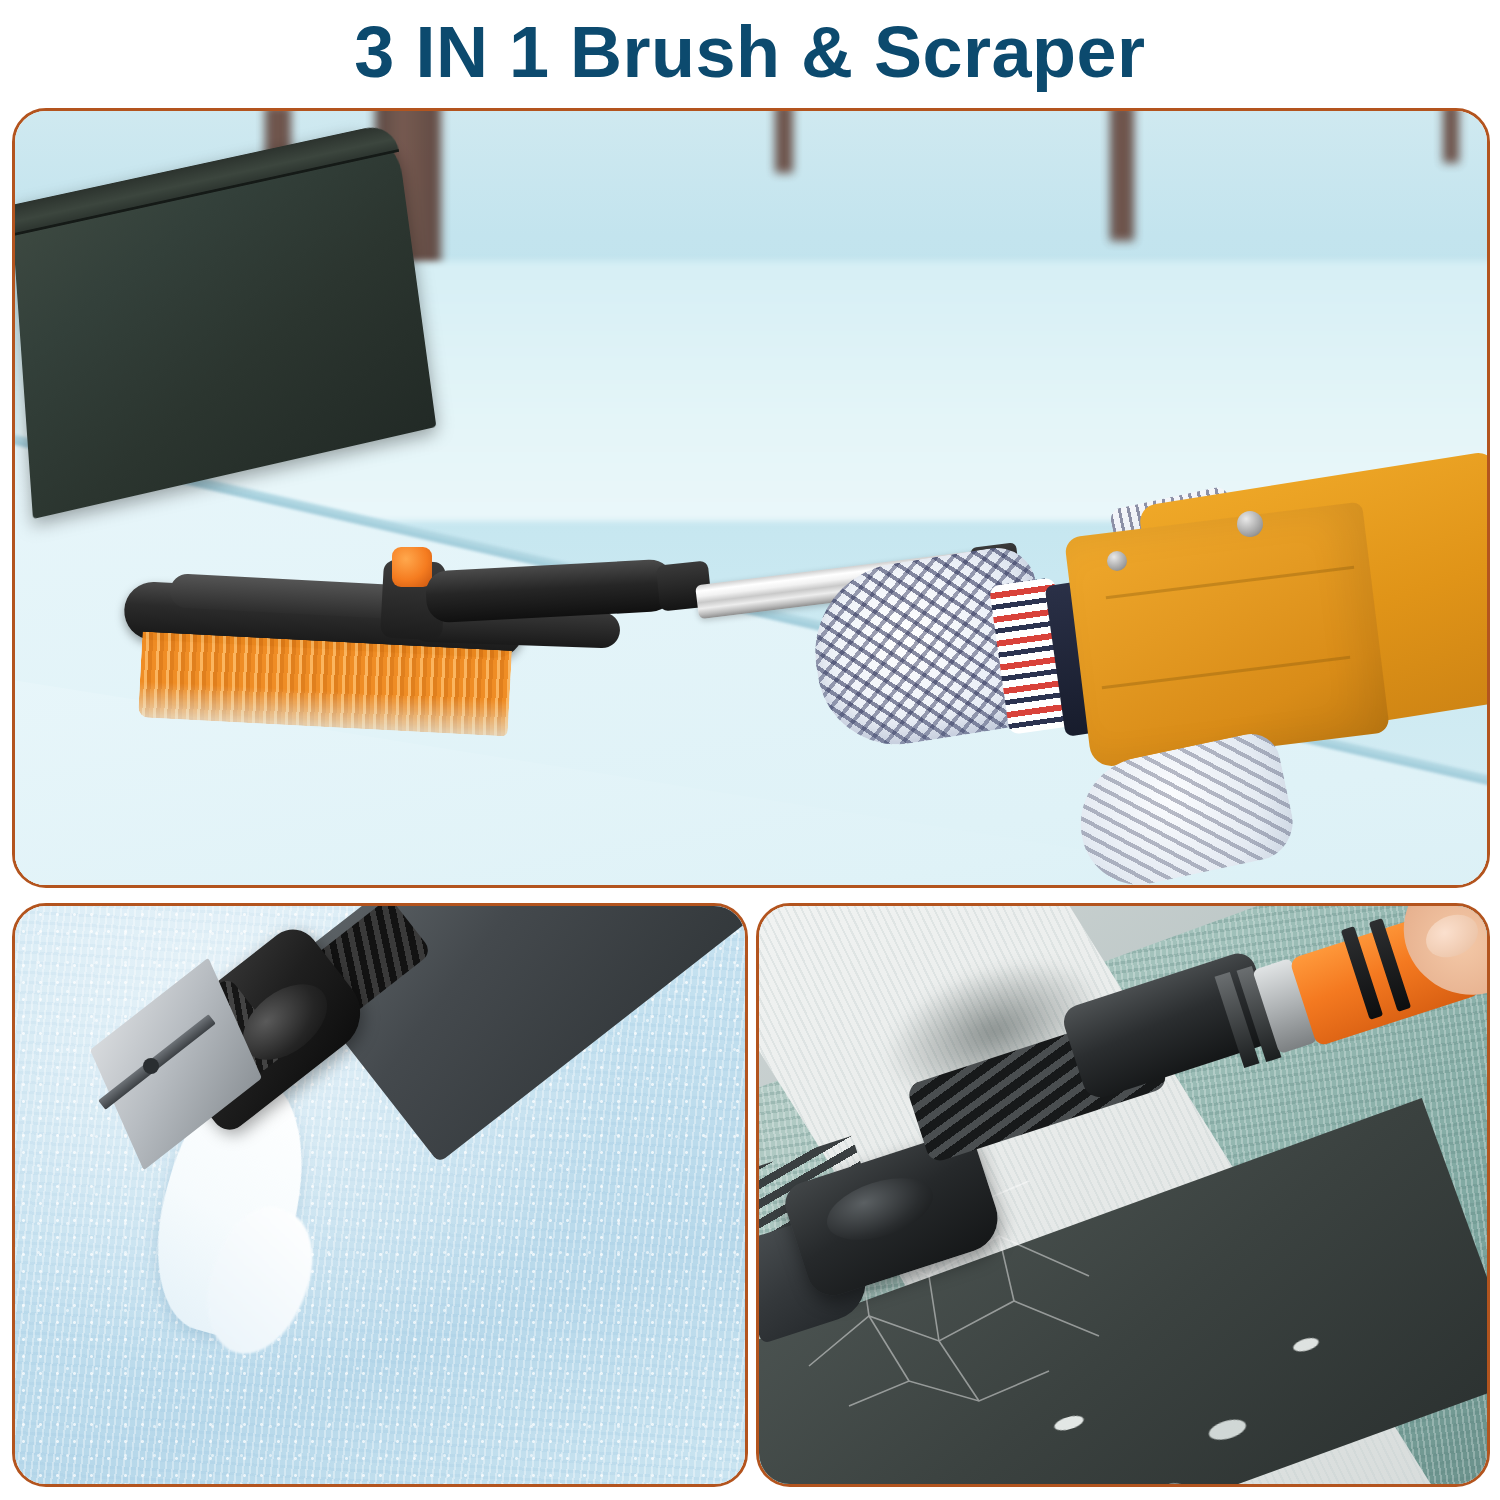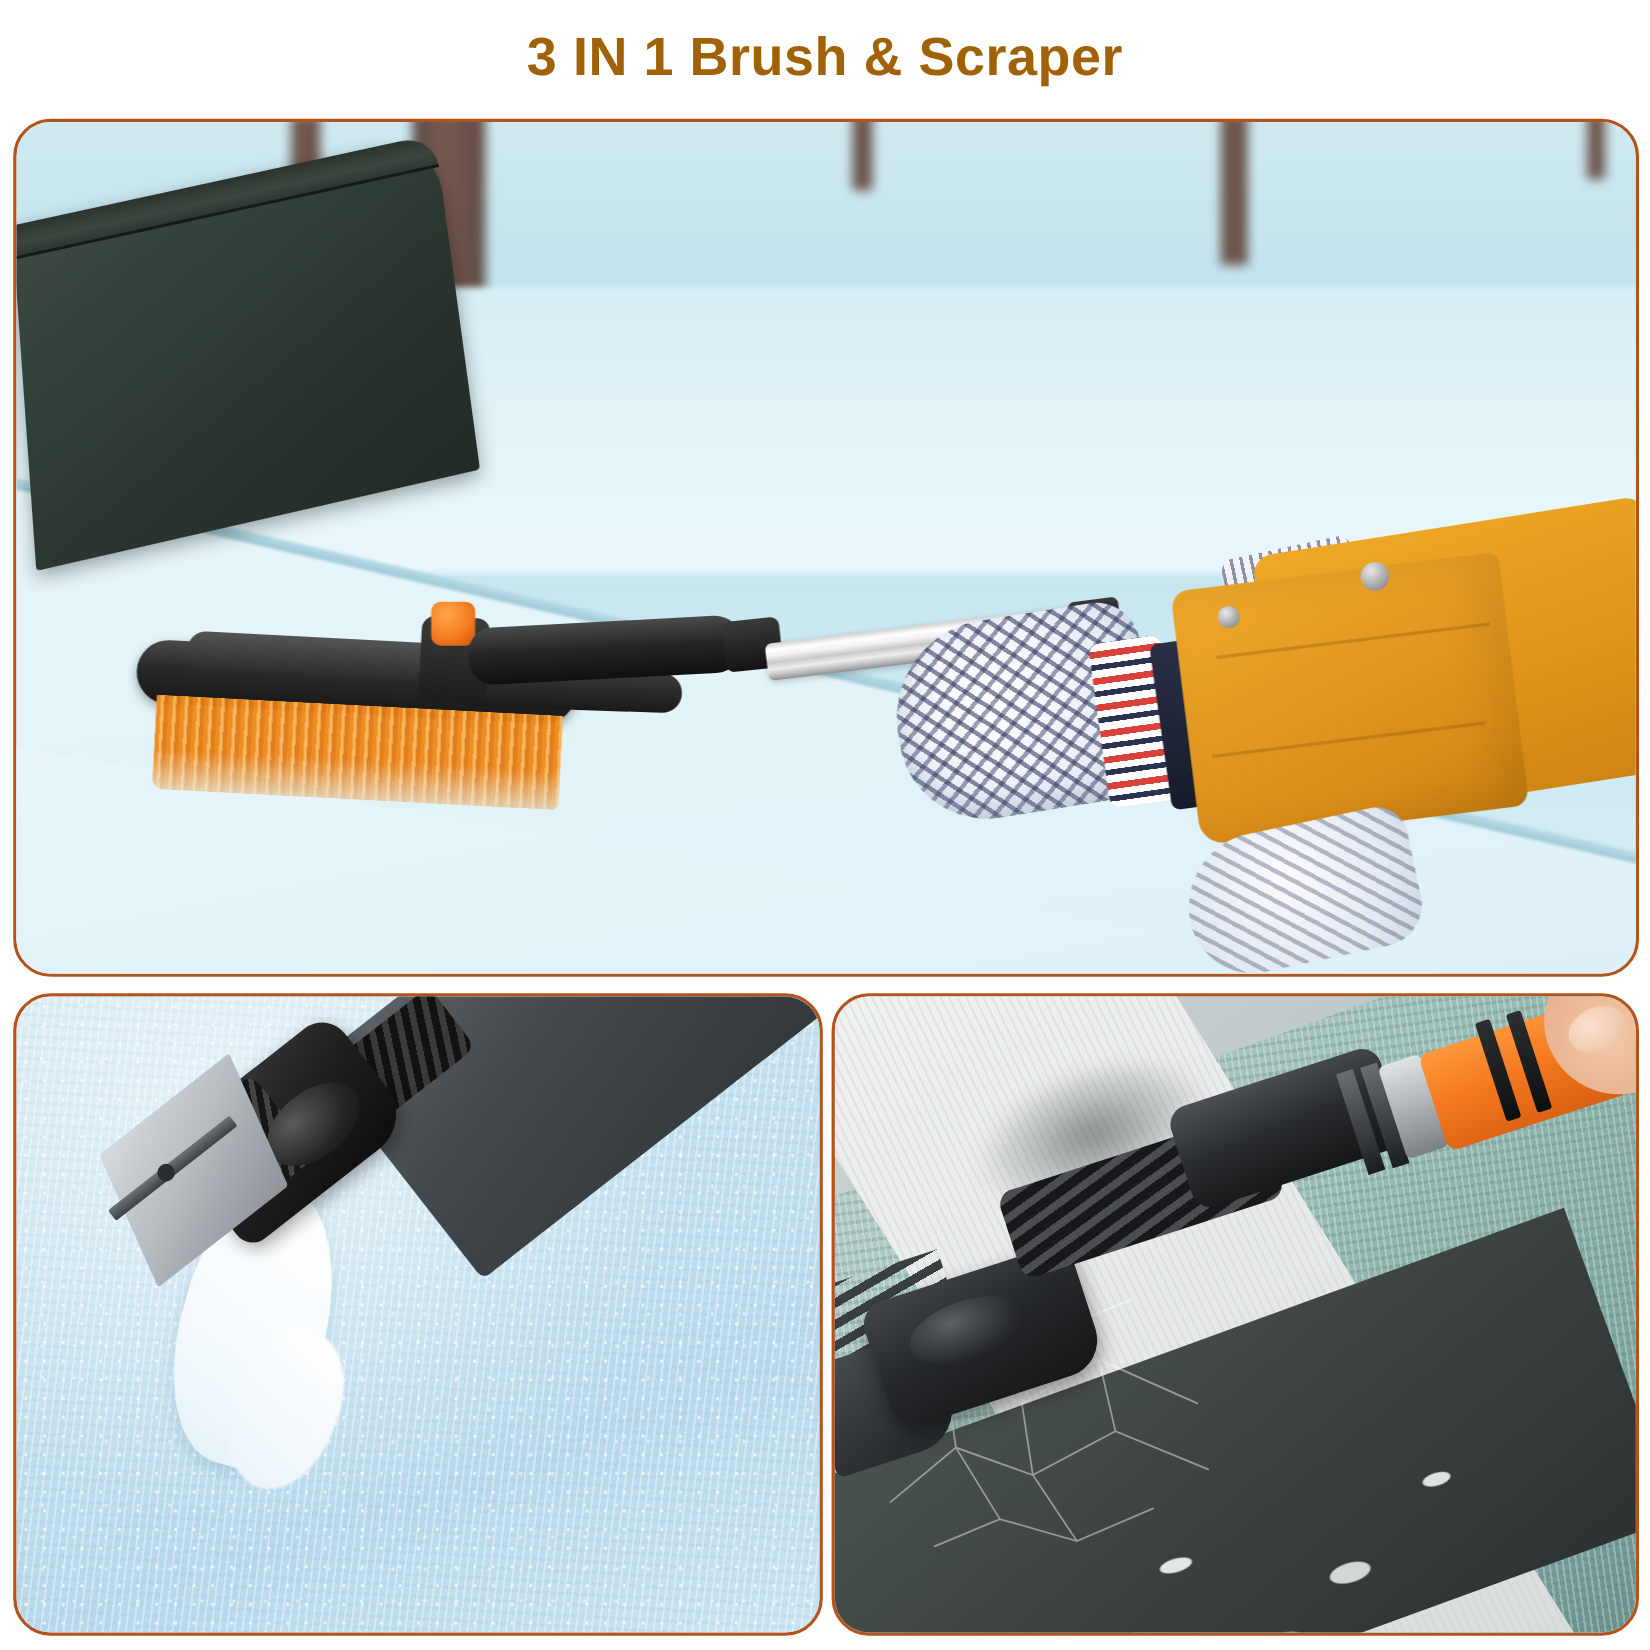--- a/index.html
+++ b/index.html
@@ -19,23 +19,23 @@
   #title-bar {
     position: absolute;
     left: 0; top: 0;
     width: 1500px;
     height: 104px;
     display: flex;
     align-items: center;
     justify-content: center;
   }
   #title-text {
-    font-size: 49px;
+    font-size: 72px;
     font-weight: bold;
-    color: #a16207;
+    color: #0c4a6e;
     letter-spacing: 0.5px;
     white-space: nowrap;
     line-height: 1;
   }
 
   
   .panel {
     position: absolute;
     border: 3px solid #B3541E;
     border-radius: 34px;

